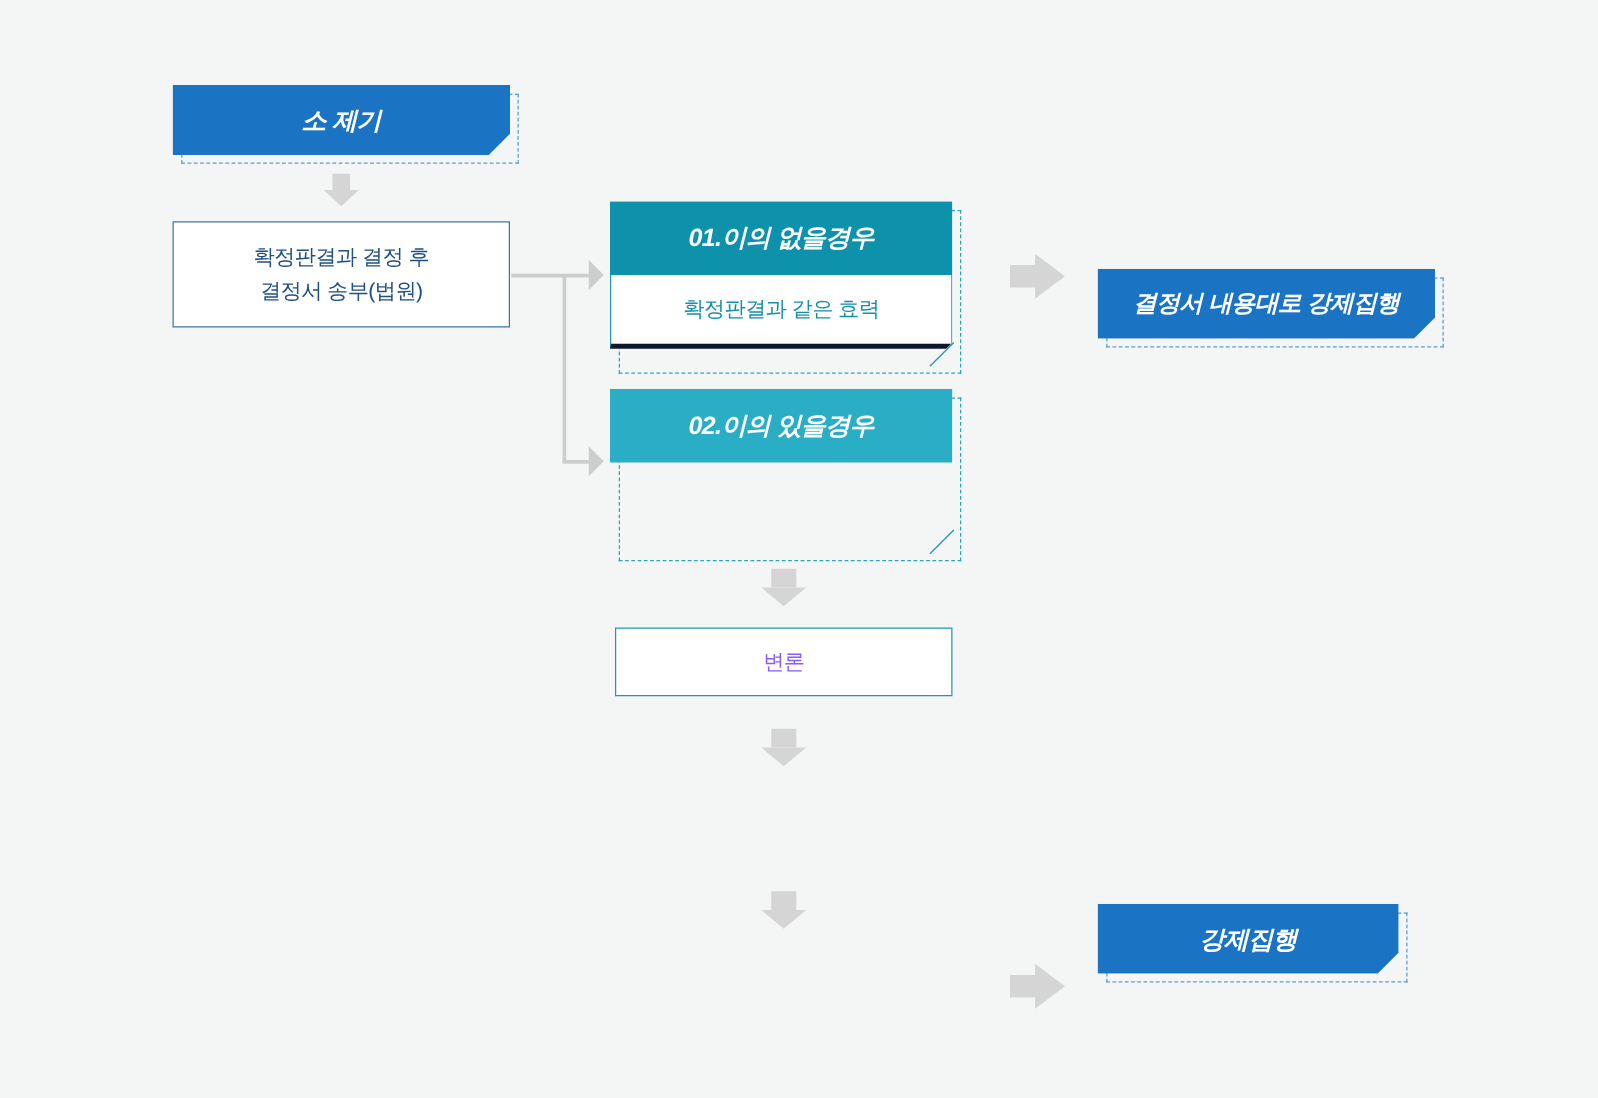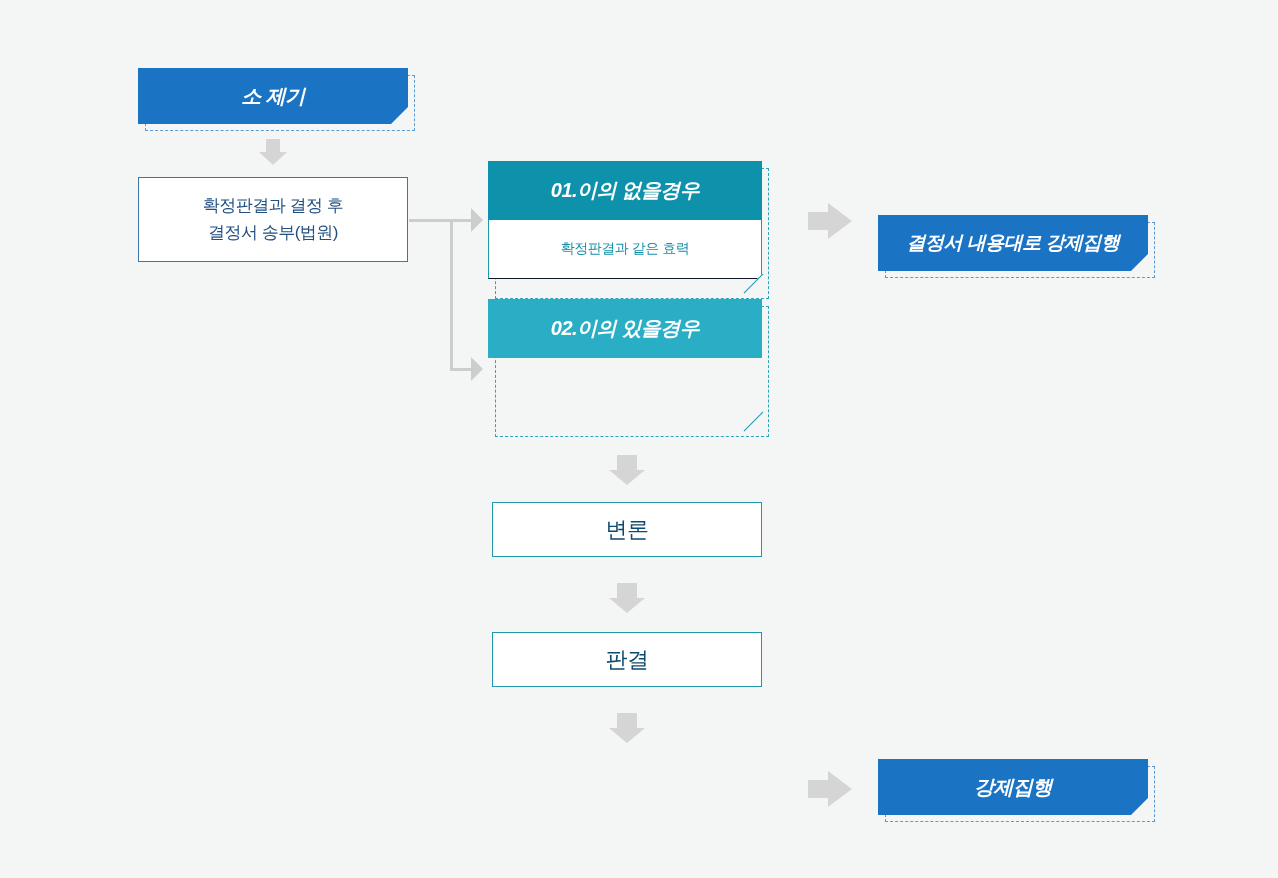--- a/index.html
+++ b/index.html
@@ -39,39 +39,39 @@
     clip-path:polygon(0 0,100% 0,100% calc(100% - 18px),calc(100% - 18px) 100%,0 100%);
   }
   .case .hdr{
     height:59px;display:flex;align-items:center;justify-content:center;
     color:#fff;font-style:italic;font-weight:bold;font-size:20px;letter-spacing:-0.5px;
   }
   .case.c1 .hdr{background:#0e91aa;}
   .case.c2 .hdr{background:#2aaec6;}
   .case .bdy{
     height:59px;background:#fff;box-sizing:border-box;
-    border-left:1px solid #2196ad;border-right:1px solid #2196ad;border-bottom:1px solid #0f172a;
+    border-left:1px solid #2196ad;border-right:1px solid #2196ad;border-bottom:4px solid #0f172a;
     display:flex;align-items:center;justify-content:center;
-    color:#1590a8;font-size:14px;letter-spacing:-0.5px;
+    color:#1590a8;font-size:17px;letter-spacing:-0.5px;
   }
   .case .cut-line{
     position:absolute;width:27px;height:1px;background:#2196ad;
     right:-5px;bottom:8px;transform:rotate(-45deg);transform-origin:center;
   }
 
   
   .plain-navy{
     position:absolute;background:#fff;border:1px solid #3e75a6;box-sizing:border-box;
     display:flex;align-items:center;justify-content:center;text-align:center;
     color:#205081;font-size:17px;line-height:1.55;letter-spacing:-0.5px;
   }
   .plain-teal{
     position:absolute;background:#fff;border:1px solid #2196ad;box-sizing:border-box;
     display:flex;align-items:center;justify-content:center;
-    color:#0c4a6e;font-size:22px;letter-spacing:-0.5px;
+    color:#8b5cf6;font-size:17px;letter-spacing:-0.5px;
   }
 
   
   .arrow-down{position:absolute;}
   .arrow-down .shaft{position:absolute;background:#d5d5d5;left:50%;transform:translateX(-50%);top:0;}
   .arrow-down .head{position:absolute;left:0;width:0;height:0;}
   .arrow-down.sm{width:28px;height:26px;}
   .arrow-down.sm .shaft{width:14px;height:13px;}
   .arrow-down.sm .head{top:13px;border-left:14px solid transparent;border-right:14px solid transparent;border-top:13px solid #d5d5d5;}
   .arrow-down.lg{width:36px;height:30px;}
@@ -132,21 +132,21 @@
       <div class="head"></div>
   </div>
 
   <div class="fancy" style="left:878px;top:191px;width:270px;height:56px;margin-top:24px;">
     <div class="dash"></div>
     <div class="solid">
       <span class="txt" style="font-size:19px;">결정서 내용대로 강제집행</span>
     </div>
   </div>
 
-  <div class="case c2" style="left:488px;top:299px;">
+  <div class="case c2" style="left:488px;top:311px;">
     <div class="dash"></div>
     <div class="solid">
       <div class="hdr">02.이의 있을경우</div>
     </div>
     <span class="cut-line"></span>
   </div>
 
   <div class="arrow-down lg" style="left:609px;top:455px;">
     <div class="shaft"></div>
       <div class="head"></div>
@@ -154,35 +154,32 @@
 
   <div class="plain-teal" style="left:492px;top:502px;width:270px;height:55px;">
     <span>변론</span>
   </div>
 
   <div class="arrow-down lg" style="left:609px;top:583px;">
     <div class="shaft"></div>
       <div class="head"></div>
   </div>
 
-  <div class="plain-teal" style="left:492px;top:632px;width:270px;height:55px;">
-    <span>판결</span>
-  </div>
 
   <div class="arrow-down lg" style="left:609px;top:713px;">
     <div class="shaft"></div>
       <div class="head"></div>
   </div>
 
 
   <div class="arrow-right" style="left:808px;top:771px;">
     <div class="shaft"></div>
       <div class="head"></div>
   </div>
 
-  <div class="fancy" style="left:878px;top:759px;width:270px;height:56px;">
+  <div class="fancy" style="left:878px;top:723px;width:241px;height:56px;">
     <div class="dash"></div>
     <div class="solid">
       <span class="txt">강제집행</span>
     </div>
   </div>
 
 </div>
 
 </body></html>

